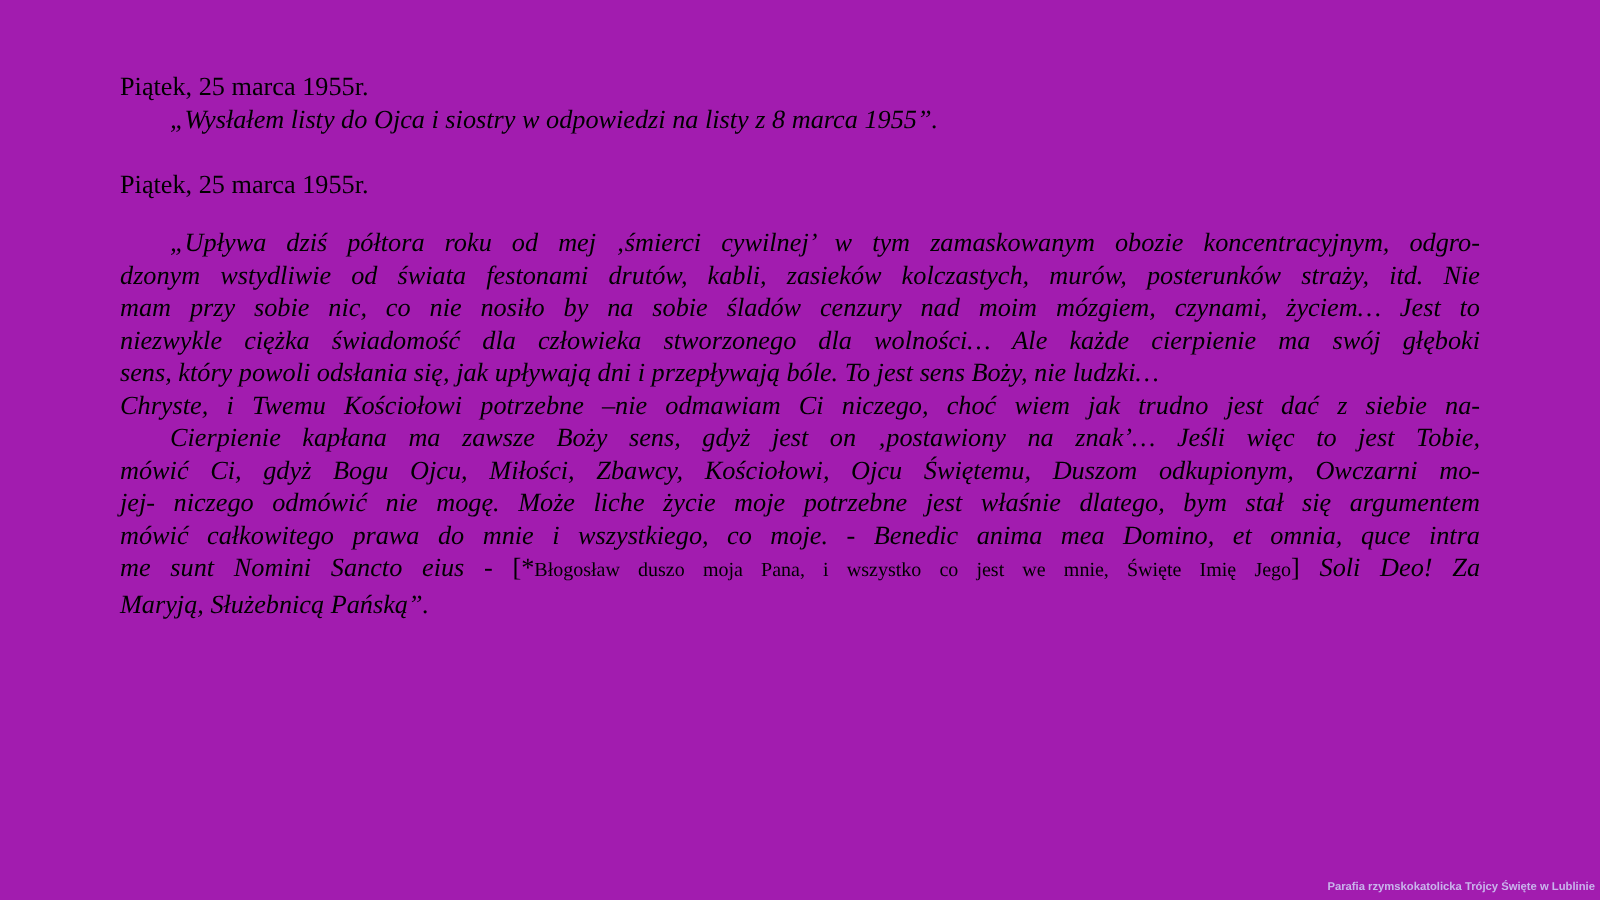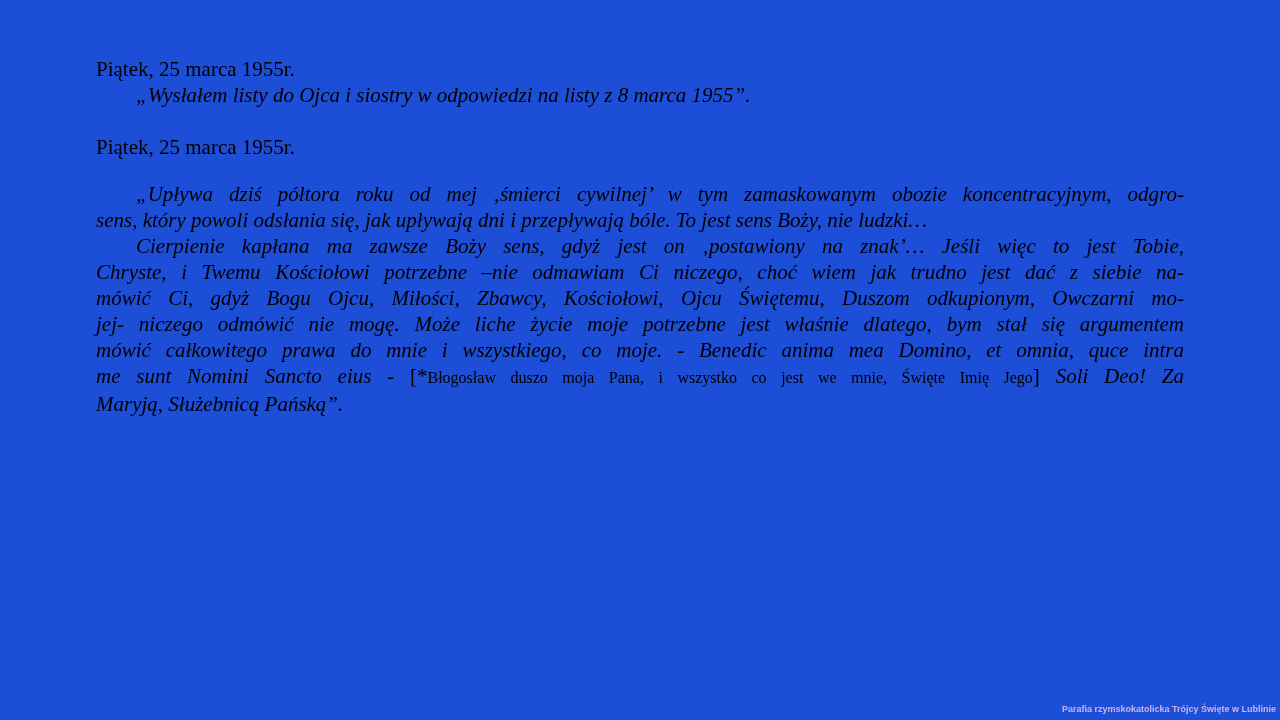--- a/index.html
+++ b/index.html
@@ -4,21 +4,21 @@
 <style>
   html, body {
     margin: 0;
     padding: 0;
     background: #ffffff;
   }
   .page {
     position: relative;
     width: 1280px;
     height: 720px;
-    background: #1d4ed8;
+    background: #a21caf;
     overflow: hidden;
     font-family: "Liberation Serif", "DejaVu Serif", serif;
     color: #000000;
   }
   .content {
     position: absolute;
     left: 96px;
     top: 56px;
     width: 1088px;
     font-size: 21px;
@@ -69,26 +69,29 @@
     <div class="para">
         <div class="tline last indent">„Wysłałem listy do Ojca i siostry w odpowiedzi na listy z 8 marca 1955”.</div>
       </div>
 
     <div class="blank-line"></div>
 
     <div class="heading">Piątek, 25 marca 1955r.</div>
 
     <div class="para body-start">
         <div class="tline indent">„Upływa dziś półtora roku od mej ‚śmierci cywilnej’ w tym zamaskowanym obozie koncentracyjnym, odgro-</div>
+        <div class="tline">dzonym wstydliwie od świata festonami drutów, kabli, zasieków kolczastych, murów, posterunków straży, itd. Nie</div>
+        <div class="tline">mam przy sobie nic, co nie nosiło by na sobie śladów cenzury nad moim mózgiem, czynami, życiem… Jest to</div>
+        <div class="tline">niezwykle ciężka świadomość dla człowieka stworzonego dla wolności… Ale każde cierpienie ma swój głęboki</div>
         <div class="tline last">sens, który powoli odsłania się, jak upływają dni i przepływają bóle. To jest sens Boży, nie ludzki…</div>
       </div>
 
     <div class="para">
+        <div class="tline">Chryste, i Twemu Kościołowi potrzebne –nie odmawiam Ci niczego, choć wiem jak trudno jest dać z siebie na-</div>
         <div class="tline indent">Cierpienie kapłana ma zawsze Boży sens, gdyż jest on ‚postawiony na znak’… Jeśli więc to jest Tobie,</div>
-        <div class="tline">Chryste, i Twemu Kościołowi potrzebne –nie odmawiam Ci niczego, choć wiem jak trudno jest dać z siebie na-</div>
         <div class="tline">mówić Ci, gdyż Bogu Ojcu, Miłości, Zbawcy, Kościołowi, Ojcu Świętemu, Duszom odkupionym, Owczarni mo-</div>
         <div class="tline">jej- niczego odmówić nie mogę. Może liche życie moje potrzebne jest właśnie dlatego, bym stał się argumentem</div>
         <div class="tline">mówić całkowitego prawa do mnie i wszystkiego, co moje. - Benedic anima mea Domino, et omnia, quce intra</div>
         <div class="tline"><span class="seg-it">me sunt Nomini Sancto eius - </span><span class="seg-up">[*</span><span class="seg-sm">Błogosław duszo moja Pana, i wszystko co jest we mnie, Święte Imię Jego</span><span class="seg-up">]</span><span class="seg-it"> Soli Deo! Za</span></div>
         <div class="tline last">Maryją, Służebnicą Pańską”.</div>
       </div>
 
   </div>
 
   <div class="watermark" style="color: rgb(201, 180, 236);">Parafia rzymskokatolicka Trójcy Święte w Lublinie</div>

